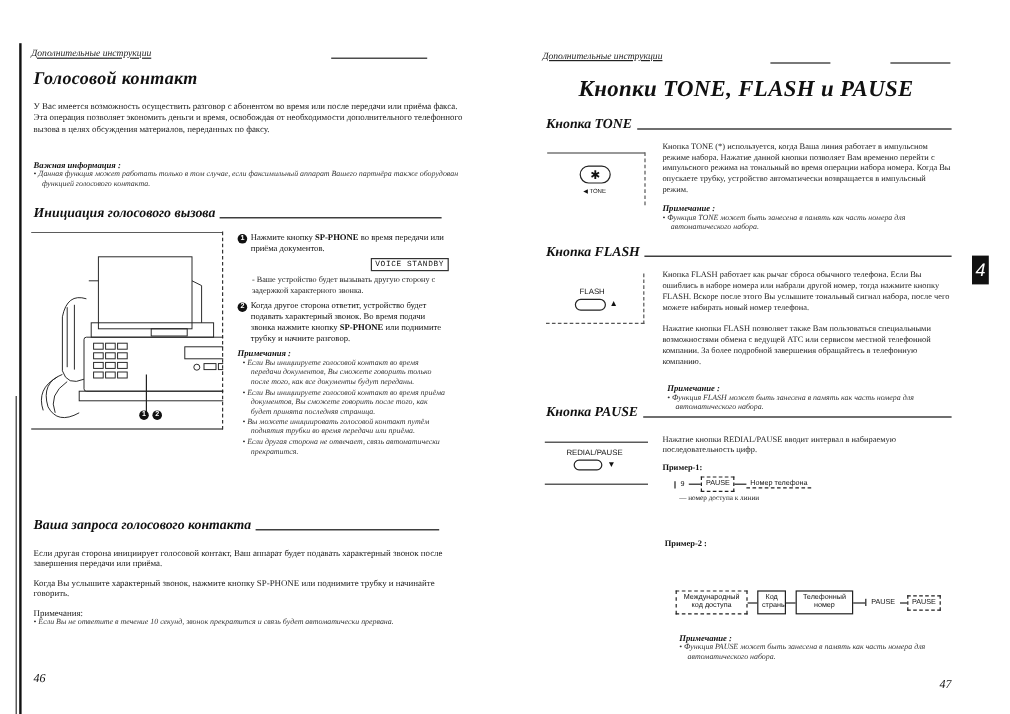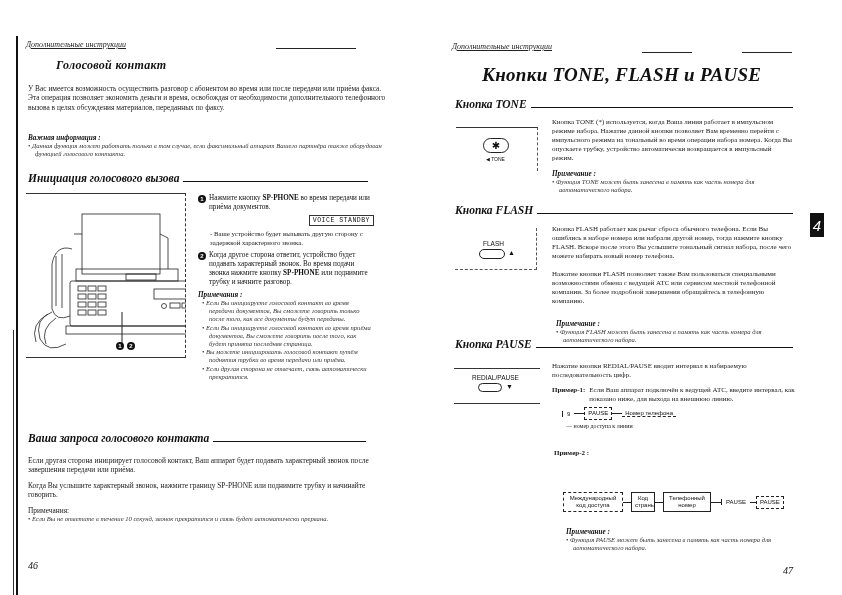--- a/index.html
+++ b/index.html
@@ -3,21 +3,21 @@
 <meta charset="utf-8">
 <style>
   * { margin:0; padding:0; box-sizing:border-box; }
   html, body { width:842px; height:595px; background:#fff; overflow:hidden; }
   body { position:relative; font-family:"Liberation Serif", "DejaVu Serif", serif; color:#111; }
   .abs { position:absolute; }
   .left-rule { position:absolute; left:16px; top:36px; width:2px; height:559px; background:#111; }
   .left-rule2 { position:absolute; left:13px; top:330px; width:1px; height:265px; background:#333; }
   .running { font-style:italic; font-size:8px; text-decoration:underline; color:#222; }
   .dash-line { position:absolute; height:1px; background:#222; }
-  h1.title { font-style:italic; font-weight:bold; font-size:12px; letter-spacing:0.3px;margin-left:28px; }
+  h1.title { font-style:italic; font-weight:bold; font-size:15px; letter-spacing:0.3px; }
   h1.big { font-style:italic; font-weight:bold; font-size:19px; letter-spacing:0.3px; }
   .sec { font-style:italic; font-weight:bold; font-size:11.5px; white-space:nowrap; display:flex; align-items:flex-end; }
   .sec .ul { flex:1; height:1.5px; background:#111; margin-left:4px; margin-bottom:2px; }
   .body { font-size:7.4px; line-height:9.4px; color:#222; }
   .note-h { font-style:italic; font-weight:bold; font-size:7.2px; }
   .note { font-style:italic; font-size:6.6px; line-height:8.2px; color:#333; }
   .note li { list-style:none; padding-left:7px; text-indent:-7px; }
   .note li::before { content:"• "; }
   .page-num { font-style:italic; font-size:10px; }
   .step { display:flex; gap:3px; font-size:7.2px; line-height:9px; }
@@ -113,21 +113,21 @@
     <li>Если другая сторона не отвечает, связь автоматически прекратится.</li>
   </ul>
 </div>
 
 <div class="abs sec" style="left:28px;top:432px;width:338px;">
   <span>Ваша запроса голосового контакта</span>
     <span class="ul"></span>
 </div>
 
 <p class="abs body" style="left:28px;top:456px;width:360px;">Если другая сторона инициирует голосовой контакт, Ваш аппарат будет подавать характерный звонок после завершения передачи или приёма.</p>
-<p class="abs body" style="left:28px;top:481px;width:360px;">Когда Вы услышите характерный звонок, нажмите границу SP-PHONE или поднимите трубку и начинайте говорить.</p>
+<p class="abs body" style="left:28px;top:481px;width:360px;">Когда Вы услышите характерный звонок, нажмите кнопку SP-PHONE или поднимите трубку и начинайте говорить.</p>
 <div class="abs" style="left:28px;top:506px;width:360px;">
   <div class="body">Примечания:</div>
   <ul class="note">
       <li>Если Вы не ответите в течение 10 секунд, звонок прекратится и связь будет автоматически прервана.</li>
     </ul>
 </div>
 
 <div class="abs page-num" style="left:28px;top:560px;">46</div>
 
 <div class="abs running" style="left:452px;top:42px;">Дополнительные инструкции</div>
@@ -178,21 +178,20 @@
 <div class="abs" style="left:454px;top:368px;width:86px;height:36px;border-top:1px solid #333;border-bottom:1px solid #333;">
   <div class="abs btn-lbl" style="left:18px;top:5px;">REDIAL/PAUSE</div>
   <div class="abs oval" style="left:24px;top:14px;width:24px;height:9px;"></div>
   <div class="abs" style="left:52px;top:14px;font-size:7px;">▼</div>
 </div>
 <p class="abs body" style="left:552px;top:362px;width:242px;font-size:7px;line-height:9px;">Нажатие кнопки REDIAL/PAUSE вводит интервал в набираемую последовательность цифр.</p>
 
 <div class="abs" style="left:552px;top:386px;width:244px;">
   <div style="display:flex;gap:4px;">
     <span class="ex-label">Пример-1:</span>
-    <span class="body" style="font-size:7px;line-height:9px;">Если Ваш аппарат подключён к ведущей АТС, введите интервал, как показано ниже, для выхода на внешнюю линию.</span>
   </div>
   <div class="flow" style="margin:3px 0 0 10px;">
     <span style="border-left:1px dashed #222;padding:0 4px;">9</span>
     <span class="conn"></span>
     <span class="fbox" style="border-style:dashed;">PAUSE</span>
     <span class="conn"></span>
     <span style="padding:0 3px;border-bottom:1px dashed #222;">Номер телефона</span>
   </div>
   <div class="body" style="margin:2px 0 0 14px;font-size:6px;">— <span>номер доступа к линии</span></div>
 </div>

